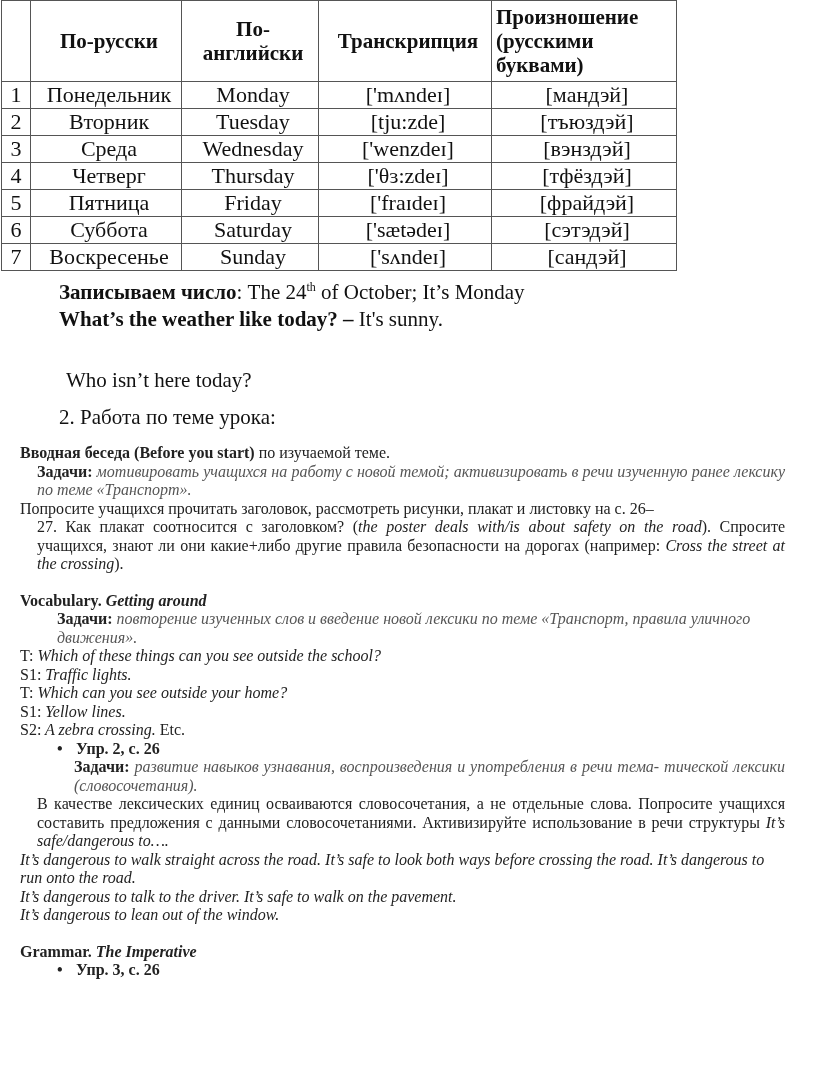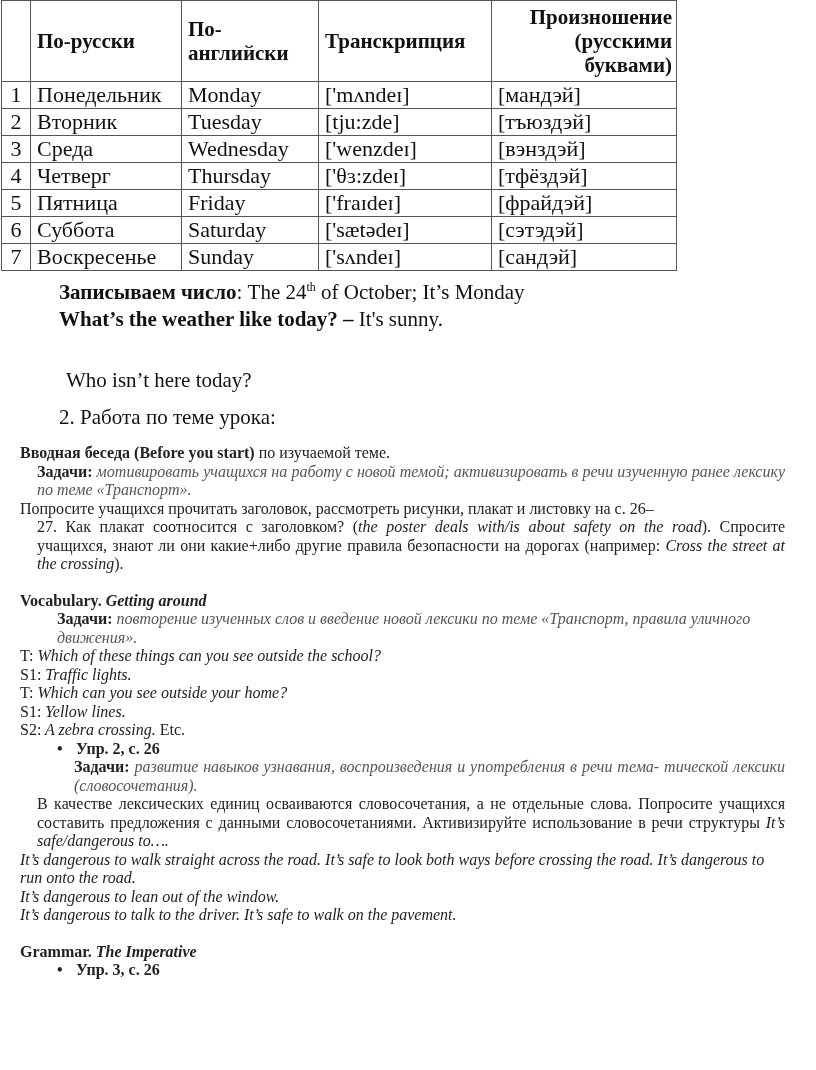--- a/index.html
+++ b/index.html
@@ -1,23 +1,23 @@
 <!DOCTYPE html>
 <html><head>
 <meta charset="utf-8">
 <style>
   html, body { margin: 0; padding: 0; background: #ffffff; }
   body { width: 816px; height: 1070px; position: relative; overflow: hidden; color: #111; }
 
   table.days { position: absolute; left: 1px; top: 0; border-collapse: collapse; font-family: "Liberation Serif", serif; }
-  table.days td, table.days th { border: 1.5px solid #555; padding: 0 0 0 6px; vertical-align: middle; text-align: left; }
+  table.days td, table.days th { border: 1.5px solid #555; padding: 0 0 0 6px; vertical-align: middle; text-align: center; }
   table.days th { font-weight: bold; font-size: 21px; line-height: 24px; }
   table.days td { font-size: 22px; height: 26px; line-height: 26px; white-space: nowrap; }
   table.days tr.head th { height: 80px; }
-  table.days th.c-pron { text-align: right; padding: 0 4px; font-family: Liberation Serif, serif; }
+  table.days th.c-pron { text-align: left; padding: 0 4px; font-family: Liberation Serif, serif; }
   table.days td.num { padding: 0; text-align: center; }
 
   .line { position: absolute; font-family: "Liberation Serif", serif; white-space: nowrap; }
   .l1 { left: 59px; top: 280px; font-size: 21px; }
   .l2 { left: 59px; top: 307px; font-size: 21px; }
   .l3 { left: 66px; top: 368px; font-size: 21px; }
   .l4 { left: 59px; top: 405px; font-size: 21px; }
   b { font-weight: bold; text-align: right; }
   sup { font-size: 12px; line-height: 0; }
 
@@ -121,18 +121,18 @@
   <p class="indent task"><b>Задачи:</b><i> повторение изученных слов и введение новой лексики по теме «Транспорт, правила уличного движения».</i></p>
   <p><span>T:</span><i> Which of these things can you see outside the school?</i></p>
   <p><span>S1:</span><i> Traffic lights.</i></p>
   <p><span>T:</span><i> Which can you see outside your home?</i></p>
   <p><span>S1:</span><i> Yellow lines.</i></p>
   <p><span>S2:</span><i> A zebra crossing.</i><span> Etc.</span></p>
   <p class="bullet"><span class="dot">•</span><span>Упр. 2, с. 26</span></p>
   <p class="indent task just"><b>Задачи:</b><i> развитие навыков узнавания, воспроизведения и употребления в речи тема- тической лексики (словосочетания).</i></p>
   <p class="just"><span>В качестве лексических единиц осваиваются словосочетания, а не отдельные слова. Попросите учащихся составить предложения с данными словосочетаниями. Активизируйте использование в речи структуры </span><i>It’s safe/dangerous to….</i></p>
   <p style="font-style:italic">It’s dangerous to walk straight across the road. It’s safe to look both ways before crossing the road. It’s dangerous to run onto the road.</p>
+  <p style="font-style:italic">It’s dangerous to talk to the driver. It’s safe to walk on the pavement.</p>
   <p style="font-style:italic">It’s dangerous to lean out of the window.</p>
-  <p style="font-style:italic">It’s dangerous to talk to the driver. It’s safe to walk on the pavement.</p>
   <div class="gap"></div>
   <p><b>Grammar.</b><i style="font-weight:bold"> The Imperative</i></p>
   <p class="bullet"><span class="dot">•</span><span>Упр. 3, с. 26</span></p>
 </div>
 
 </body></html>

